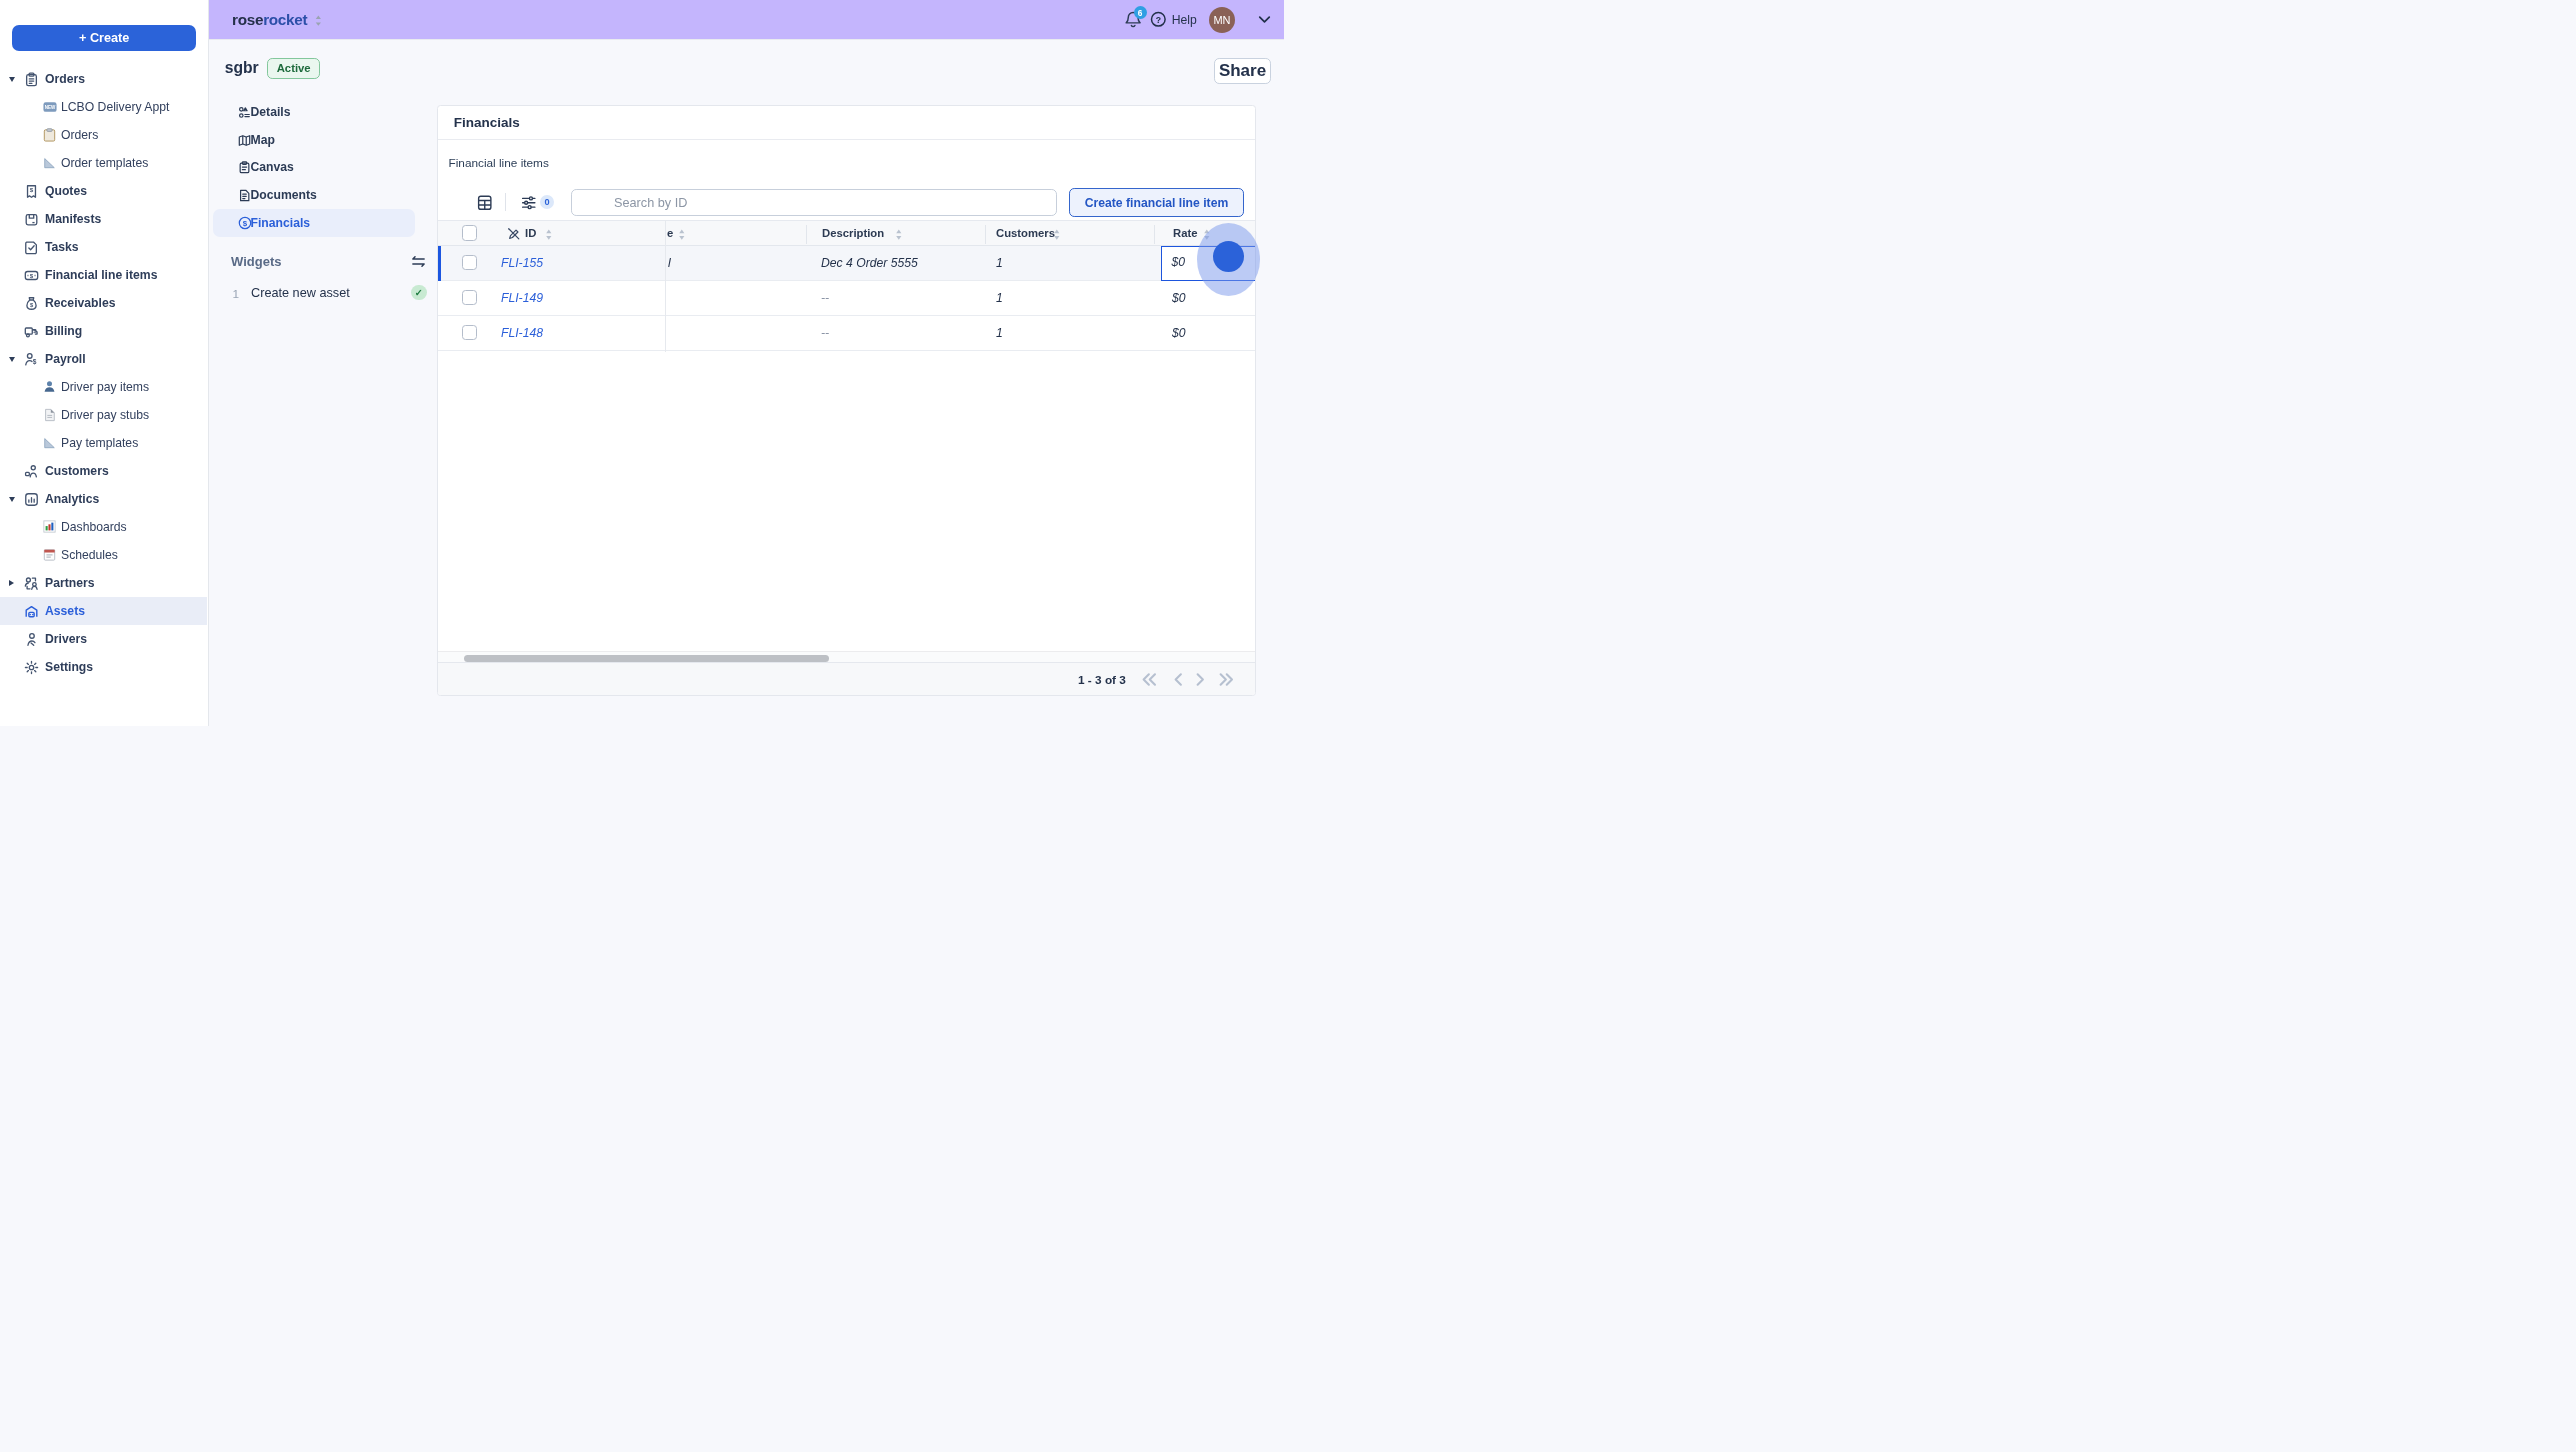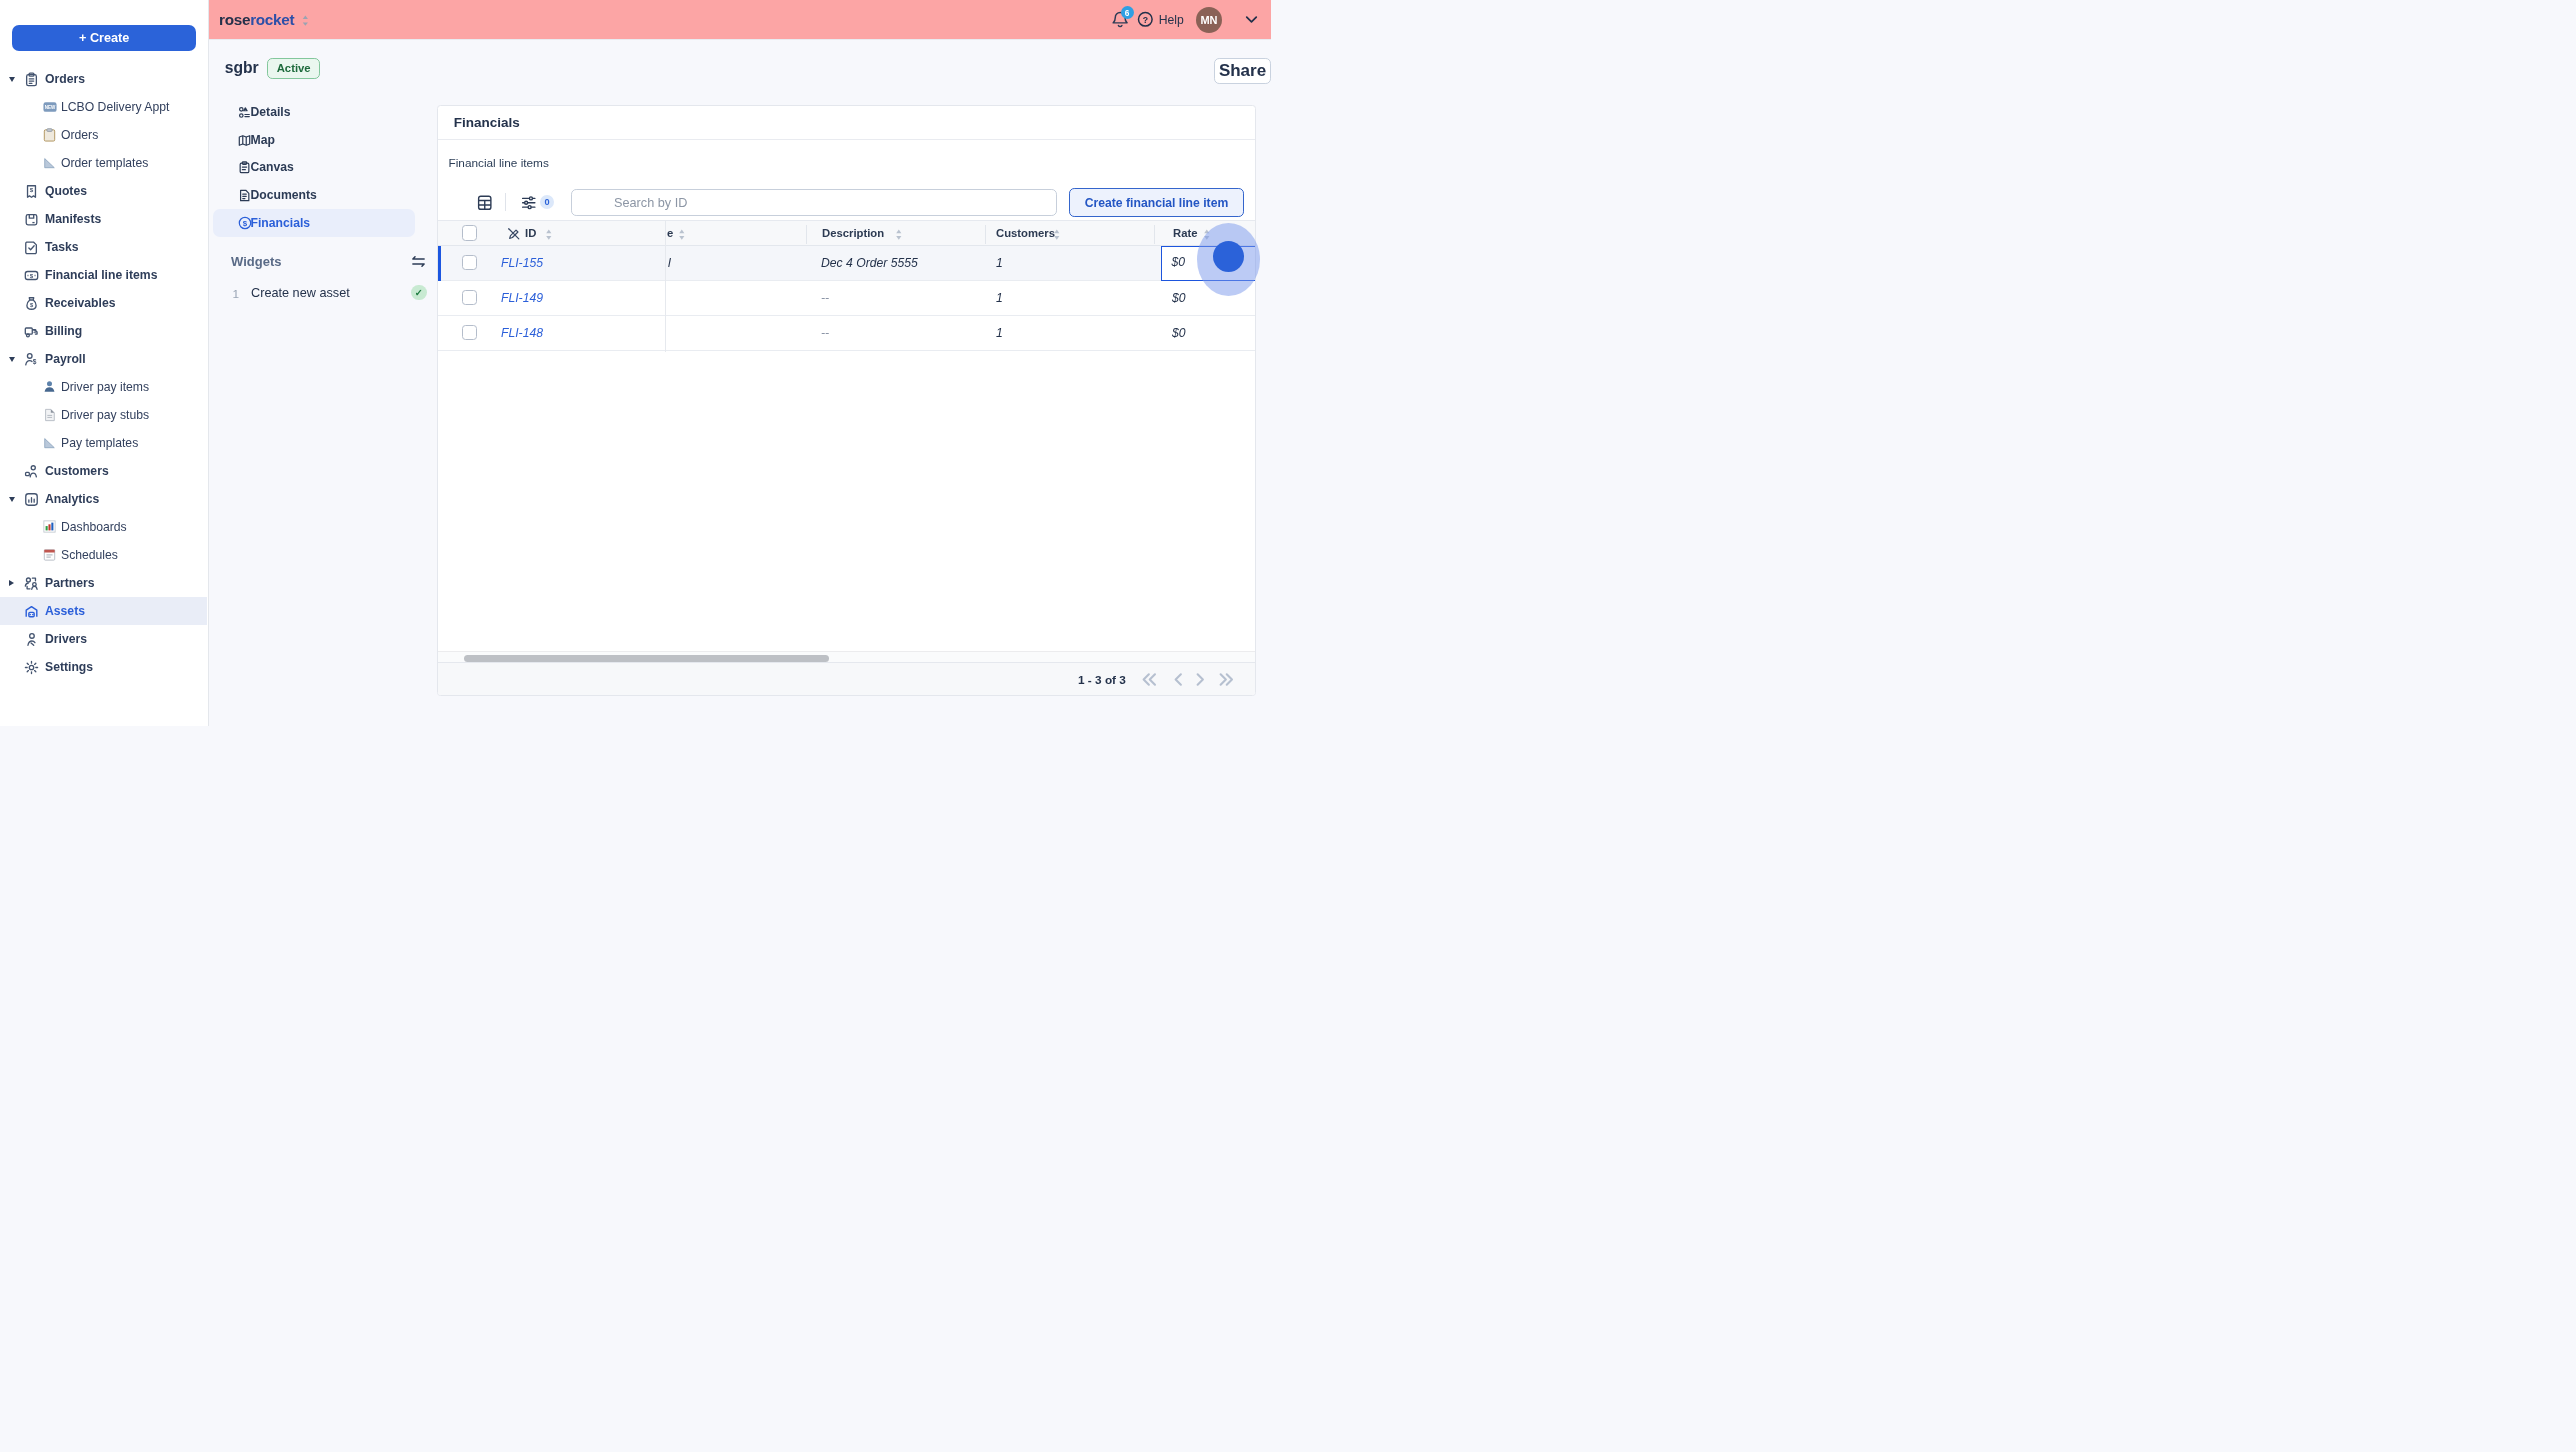--- a/index.html
+++ b/index.html
@@ -21,30 +21,30 @@
   .nav-item.sub { font-weight:normal; color:#33415e; padding-left:61px; }
   .nav-item.selected { background:#e9edf7; color:#2b5fd9; }
   .caret { position:absolute; left:8.7px; width:0; height:0; }
   .caret.down { border-left:3.9px solid transparent; border-right:3.9px solid transparent; border-top:5.2px solid #2e3d59; }
   .caret.right { border-top:3.9px solid transparent; border-bottom:3.9px solid transparent; border-left:5.2px solid #2e3d59; }
   .ic { position:absolute; left:23.6px; top:6.5px; color:#44546f; }
   .nav-item.selected .ic { color:#2b5fd9; }
   .nav-item.sub .ic { left:43px; }
 
   
-  .topbar { position:absolute; left:192px; top:0; width:1079px; height:40px; background:#fca5a5; border-bottom:0.9px solid #e9ebf0; z-index:4; }
+  .topbar { position:absolute; left:205px; top:0; width:1079px; height:40px; background:#c4b5fd; border-bottom:0.9px solid #e9ebf0; z-index:4; }
   .logo { position:absolute; left:27px; top:10.5px; font-size:15.3px; font-weight:bold; letter-spacing:-0.3px; display:flex; align-items:center; }
   .logo .p1 { color:#25304a; } .logo .p2 { color:#2c4fa8; }
   .logo-caret { margin-left:7px; margin-top:1.7px; }
   .bell-wrap { position:absolute; left:919px; top:9.6px; width:26px; height:23px; cursor:pointer; }
   .bell-badge { position:absolute; left:9.6px; top:-3.5px; min-width:13px; height:13px; border-radius:7px; background:#2f9fe3; color:#fff;
     font-size:8.3px; font-weight:bold; display:flex; align-items:center; justify-content:center; padding:0 2.6px; }
   .help-wrap { position:absolute; left:945px; top:11.3px; display:flex; align-items:center; gap:5.2px; cursor:pointer; font-size:12.2px; color:#24324b; }
   .avatar { position:absolute; left:1004px; top:7px; width:26px; height:26px; border-radius:50%; background:#8a6156; color:#fff;
-    font-size:11px; font-weight:bold; display:flex; align-items:center; justify-content:center; cursor:pointer; }
+    font-size:11px; font-weight:normal; display:flex; align-items:center; justify-content:center; cursor:pointer; }
   .top-chevron { position:absolute; left:1053px; top:15px; cursor:pointer; }
 
   
   .main { position:absolute; left:209px; top:40px; width:1079px; height:686px; }
   .page-title { position:absolute; left:15.7px; top:19px; font-size:15.7px; font-weight:bold; color:#24324b; }
   .badge-active { position:absolute; left:58px; top:18.3px; height:21px; padding:0 8.7px; line-height:19px; border:0.9px solid #83c79c;
     border-radius:5.2px; background:#eaf7ef; color:#1e6b3c; font-size:11.3px; font-weight:bold; }
   .share-btn { position:absolute; left:1005px; top:17.5px; width:57px; height:26px; background:#fff; border:0.9px solid #c9d2df;
     border-radius:5.2px; font-size:17px; font-weight:bold; color:#24324b; cursor:pointer; font-family:inherit; }
 

